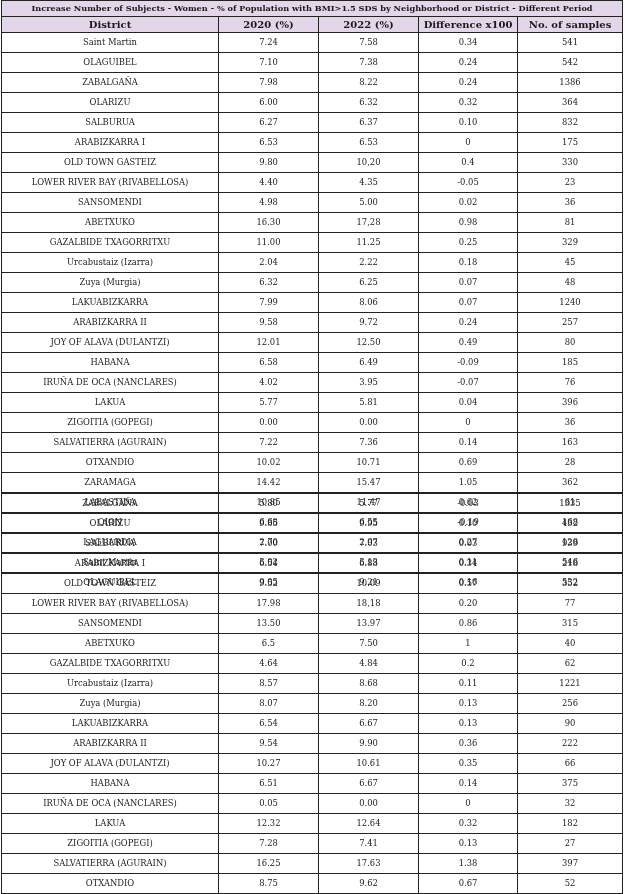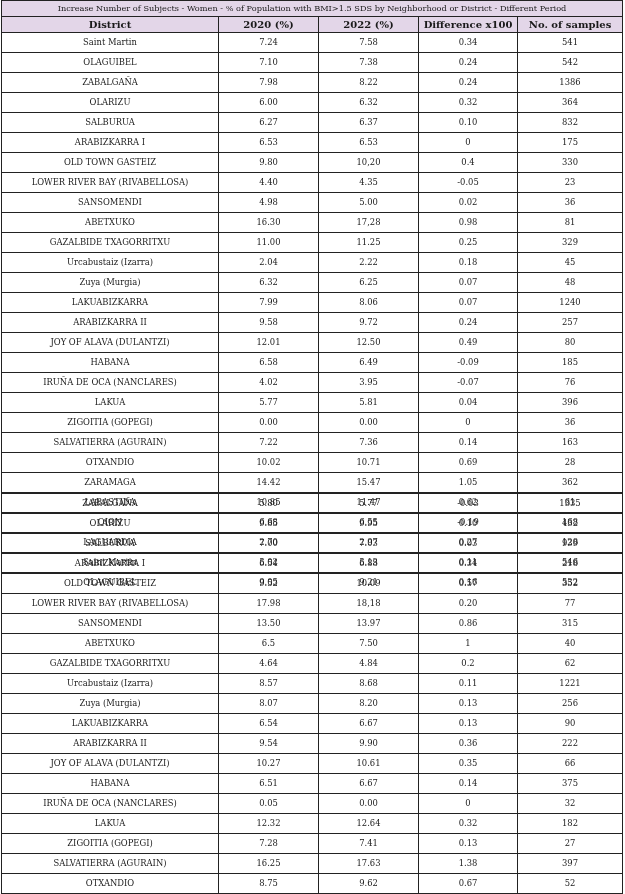--- a/index.html
+++ b/index.html
@@ -37,21 +37,21 @@
     text-align: center;
     vertical-align: middle;
     padding: 0;
     white-space: nowrap;
     overflow: hidden;
     line-height: 1;
   }
   tr.title-row th {
     background: #e3d6e8;
     height: 15px;
-    font-weight: normal;
+    font-weight: bold;
     font-size: 8.2px;
   }
   tr.header-row th {
     background: #e3d6e8;
     height: 15px;
     font-weight: bold;
     font-size: 10px;
   }
   tr.body-row td {
     height: 19px;

